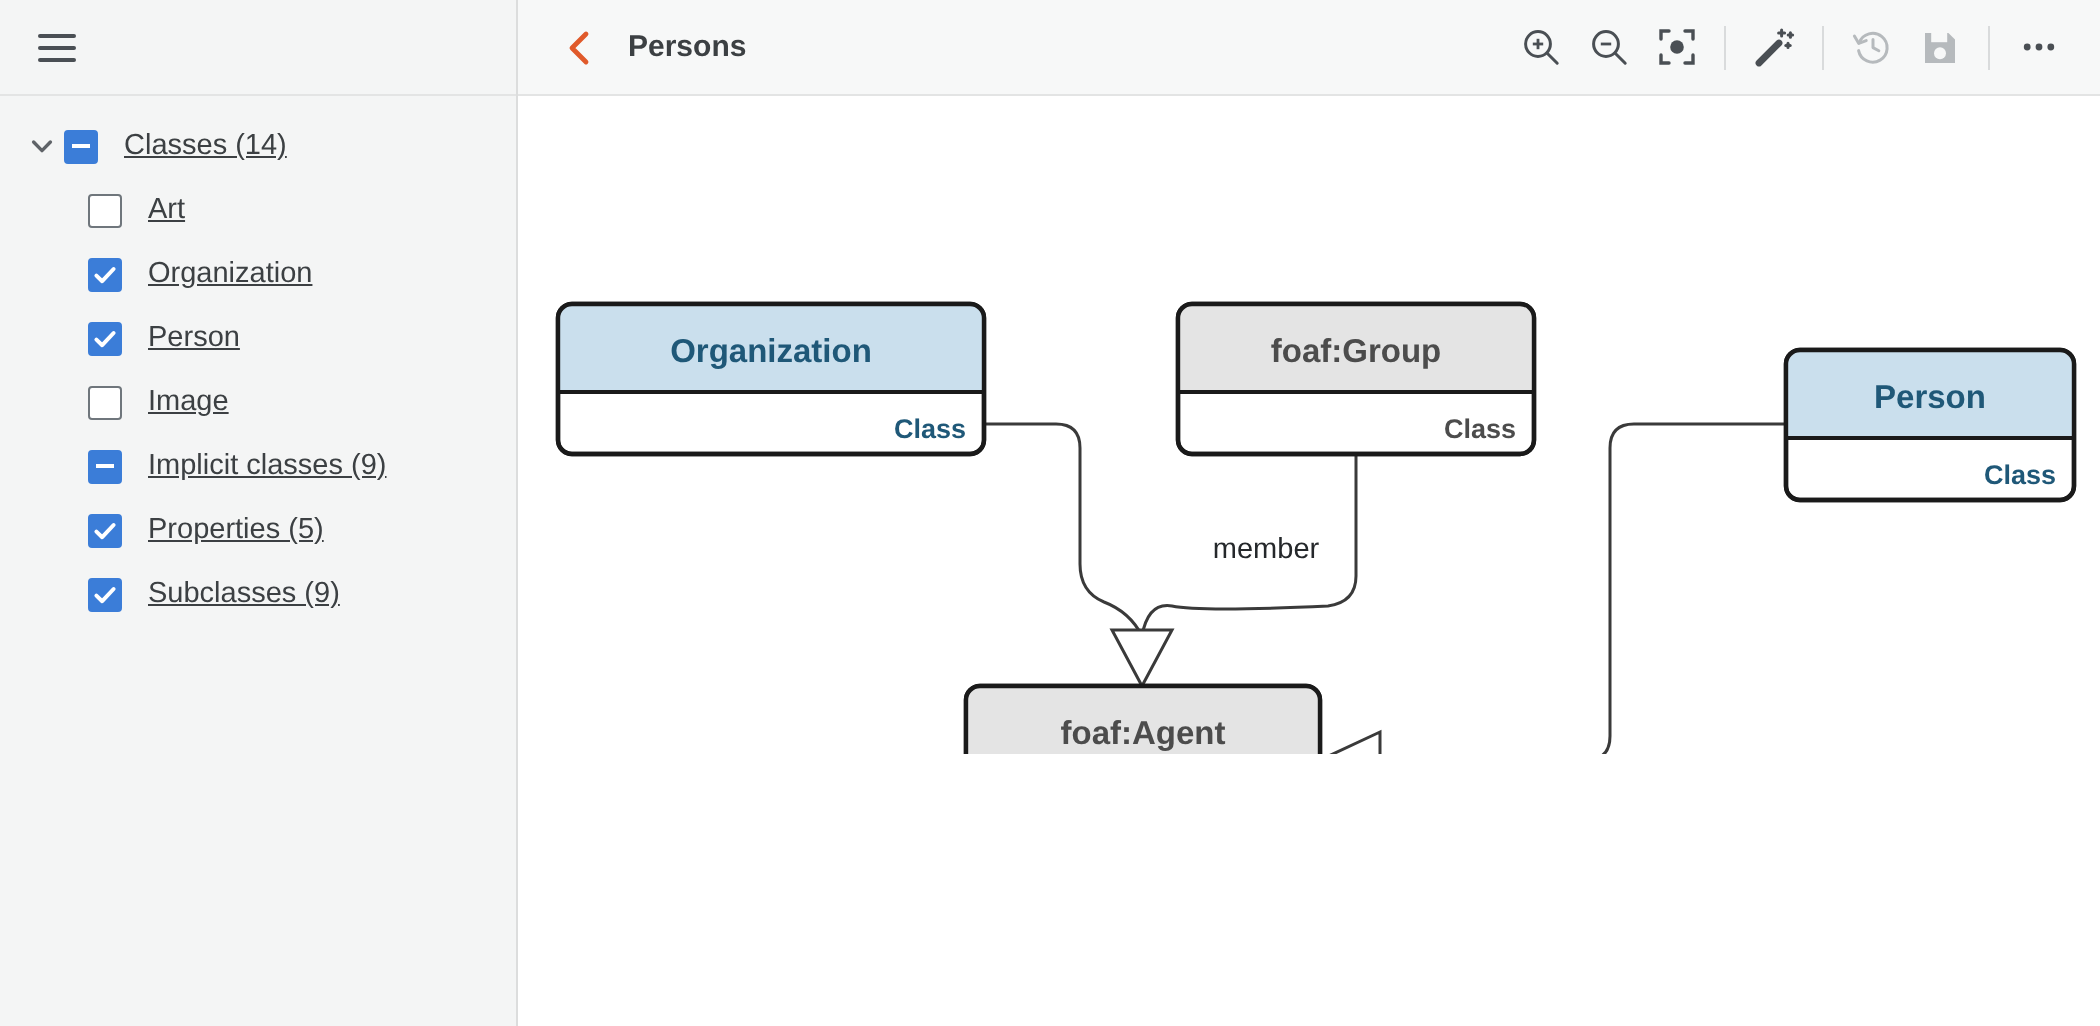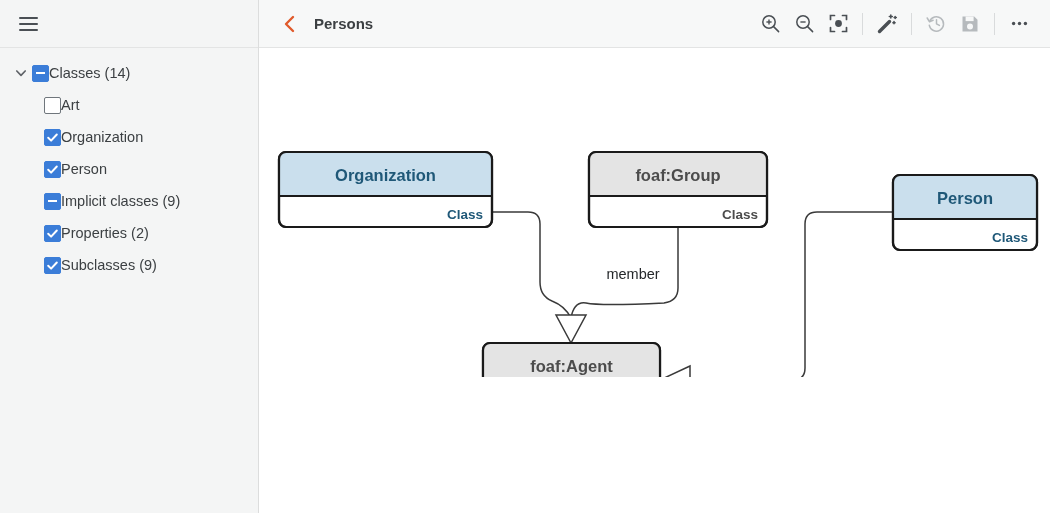--- a/index.html
+++ b/index.html
@@ -51,21 +51,21 @@
     background: #ffffff;
     display: flex; align-items: center; justify-content: center;
     cursor: pointer;
   }
   .cbox.checked, .cbox.indeterminate {
     background: #3b7dd8; border-color: #3b7dd8;
   }
   .cbox .mark { display: none; }
   .cbox.checked .mark-check { display: block; }
   .cbox.indeterminate .mark-dash { display: block; width: 9px; height: 2px; background: #fff; }
-  .lbl { white-space: nowrap; }
+  .lbl { margin-left: 13px; white-space: nowrap; text-decoration: underline; }
 
   
   .lvl0 { padding-left: 10px; }
   .lvl1 { padding-left: 10px; align-items: center; }
   .lvl1 .twisty { visibility: hidden; }
   .lvl2-ind { width: 12px; flex: 0 0 12px; }
 
   
   .main { flex: 1 1 auto; height: 377px; display: flex; flex-direction: column; background: #fff; }
   .toolbar {
@@ -140,20 +140,26 @@
           <span class="twisty"></span>
           <span class="cbox checked">
             <svg class="mark mark-check" width="13" height="13" viewBox="0 0 13 13">
               <polyline points="2.2,6.8 5.1,9.6 10.8,3.5" fill="none" stroke="#ffffff" stroke-width="2" stroke-linecap="round" stroke-linejoin="round"></polyline>
             </svg>
           </span>
           <span class="lbl">Person</span>
         </div>
         <div class="node lvl1">
           <span class="lvl2-ind"></span>
+          <span class="twisty"></span>
+          <span class="cbox "></span>
+          <span class="lbl">Image</span>
+        </div>
+        <div class="node lvl1">
+          <span class="lvl2-ind"></span>
           <span class="twisty">
             <svg width="12" height="12" viewBox="0 0 12 12">
               <polyline fill="none" stroke="#5f6368" stroke-width="1.7" stroke-linecap="round" stroke-linejoin="round" points="4,1.8 8.3,6 4,10.2"></polyline>
             </svg>
           </span>
           <span class="cbox indeterminate">
             <span class="mark mark-dash"></span>
           </span>
           <span class="lbl">Implicit classes (9)</span>
         </div>
@@ -162,21 +168,21 @@
           <span class="twisty">
             <svg width="12" height="12" viewBox="0 0 12 12">
               <polyline fill="none" stroke="#5f6368" stroke-width="1.7" stroke-linecap="round" stroke-linejoin="round" points="4,1.8 8.3,6 4,10.2"></polyline>
             </svg>
           </span>
           <span class="cbox checked">
             <svg class="mark mark-check" width="13" height="13" viewBox="0 0 13 13">
               <polyline points="2.2,6.8 5.1,9.6 10.8,3.5" fill="none" stroke="#ffffff" stroke-width="2" stroke-linecap="round" stroke-linejoin="round"></polyline>
             </svg>
           </span>
-          <span class="lbl">Properties (2)</span>
+          <span class="lbl">Properties (5)</span>
         </div>
         <div class="node lvl1">
           <span class="lvl2-ind"></span>
           <span class="twisty">
             <svg width="12" height="12" viewBox="0 0 12 12">
               <polyline fill="none" stroke="#5f6368" stroke-width="1.7" stroke-linecap="round" stroke-linejoin="round" points="4,1.8 8.3,6 4,10.2"></polyline>
             </svg>
           </span>
           <span class="cbox checked">
             <svg class="mark mark-check" width="13" height="13" viewBox="0 0 13 13">

